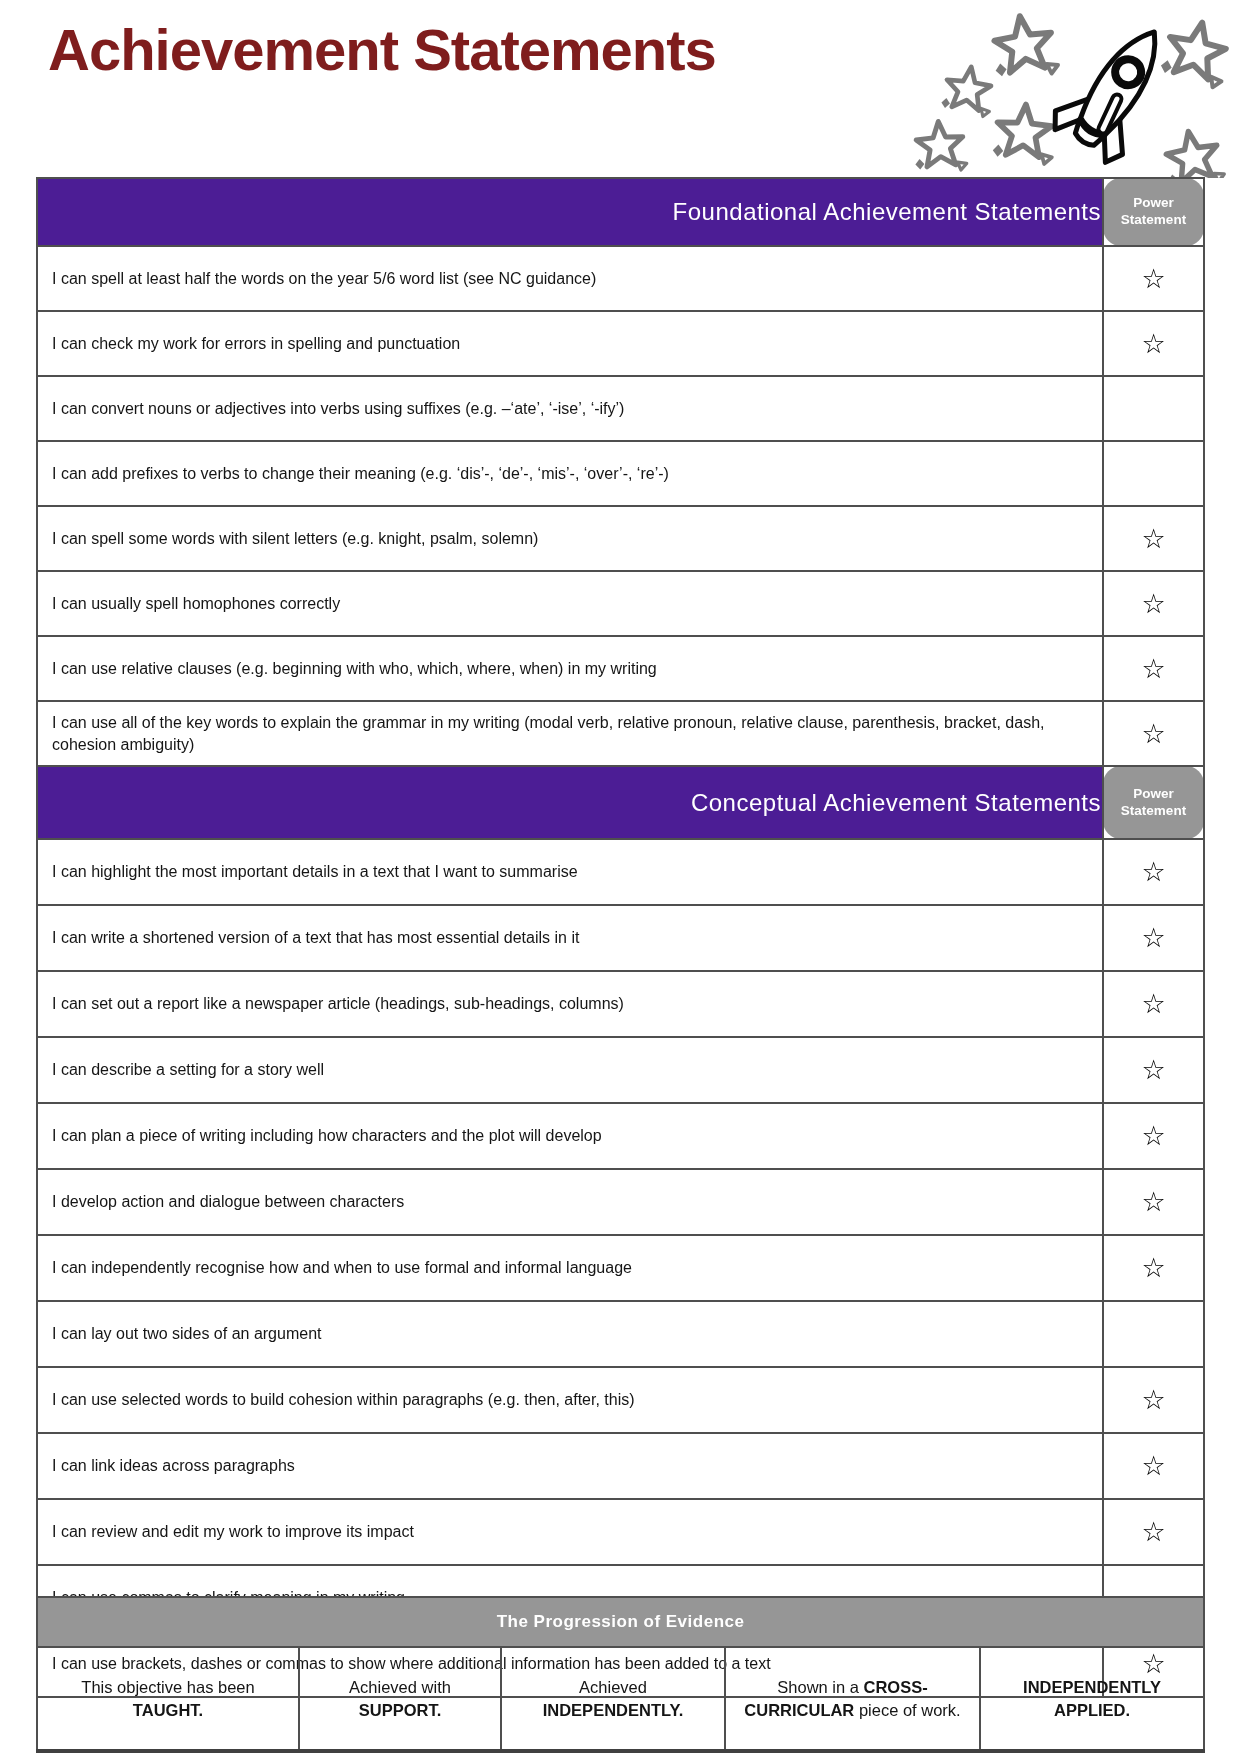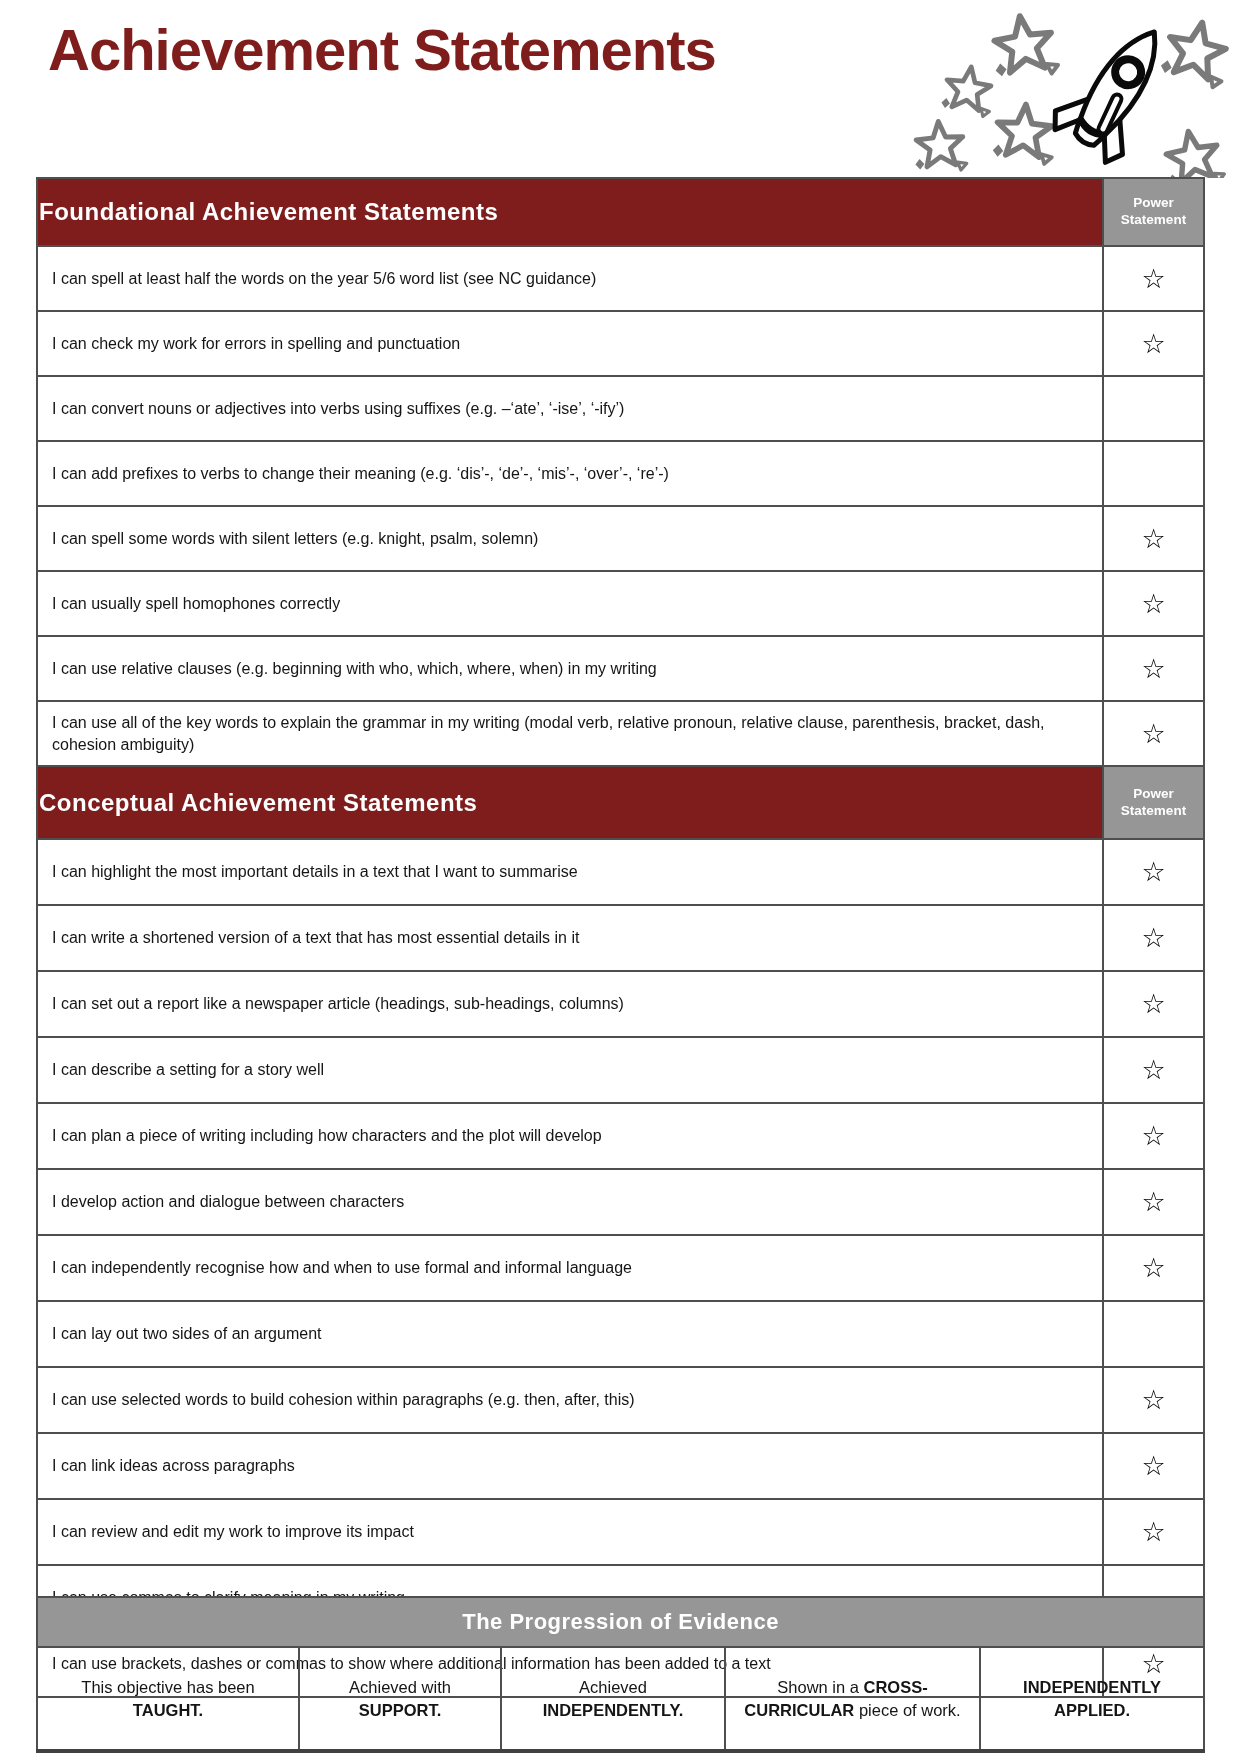--- a/index.html
+++ b/index.html
@@ -47,36 +47,37 @@
     left: 36px;
     top: 177px;
     width: 1167px;
     border-collapse: collapse;
     table-layout: fixed;
   }
   table.main-table th, table.main-table td {
     border: 2px solid #4f4f4f;
   }
   th.section-title {
-    background: #7f1d1d;
+    background: #4c1d95;
     color: #ffffff;
     font-size: 24px;
-    font-weight: 700;
-    text-align: left;
+    font-weight: 400;
+    text-align: right;
     height: 64px;
     letter-spacing: 0.5px;
   }
   th.power-head {
     background: #969696;
     color: #ffffff;
     font-size: 13.5px;
     font-weight: 700;
     line-height: 1.25;
     text-align: center;
     padding: 0 14px;
+    border-radius: 18px;
   }
   tr.sec1-header th { height: 69px; }
   td.stmt {
     font-size: 16px;
     color: #151515;
     padding: 4px 14px;
     line-height: 1.35;
     vertical-align: middle;
   }
   tr.f-row td { height: 55px; }
@@ -96,21 +97,21 @@
     border-collapse: collapse;
     table-layout: fixed;
     border-bottom: 7px solid #404040;
   }
   table.prog-table th, table.prog-table td {
     border: 2px solid #4f4f4f;
   }
   th.prog-header {
     background: #969696;
     color: #ffffff;
-    font-size: 22px;
+    font-size: 17px;
     font-weight: 700;
     text-align: center;
     height: 46px;
     letter-spacing: 0.5px;
   }
   td.prog-cell {
     height: 93px;
     text-align: center;
     vertical-align: middle;
     font-size: 16.5px;

